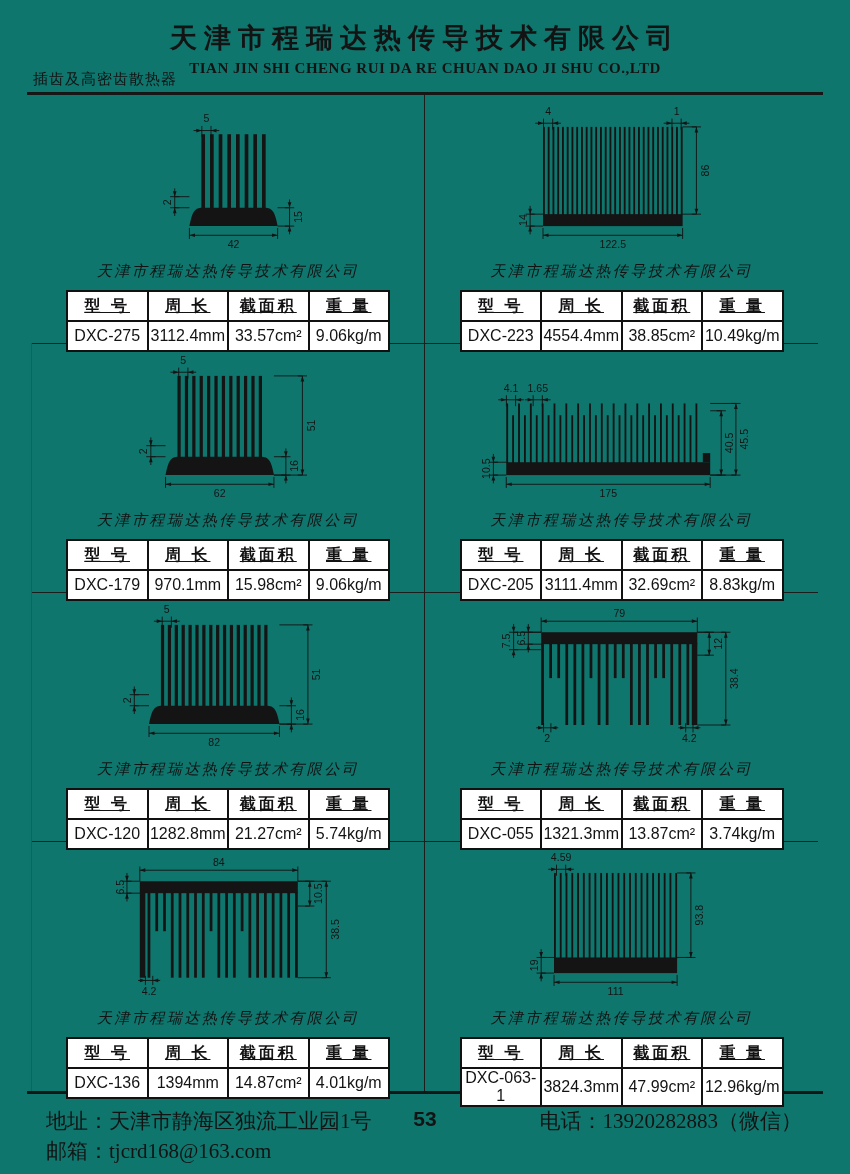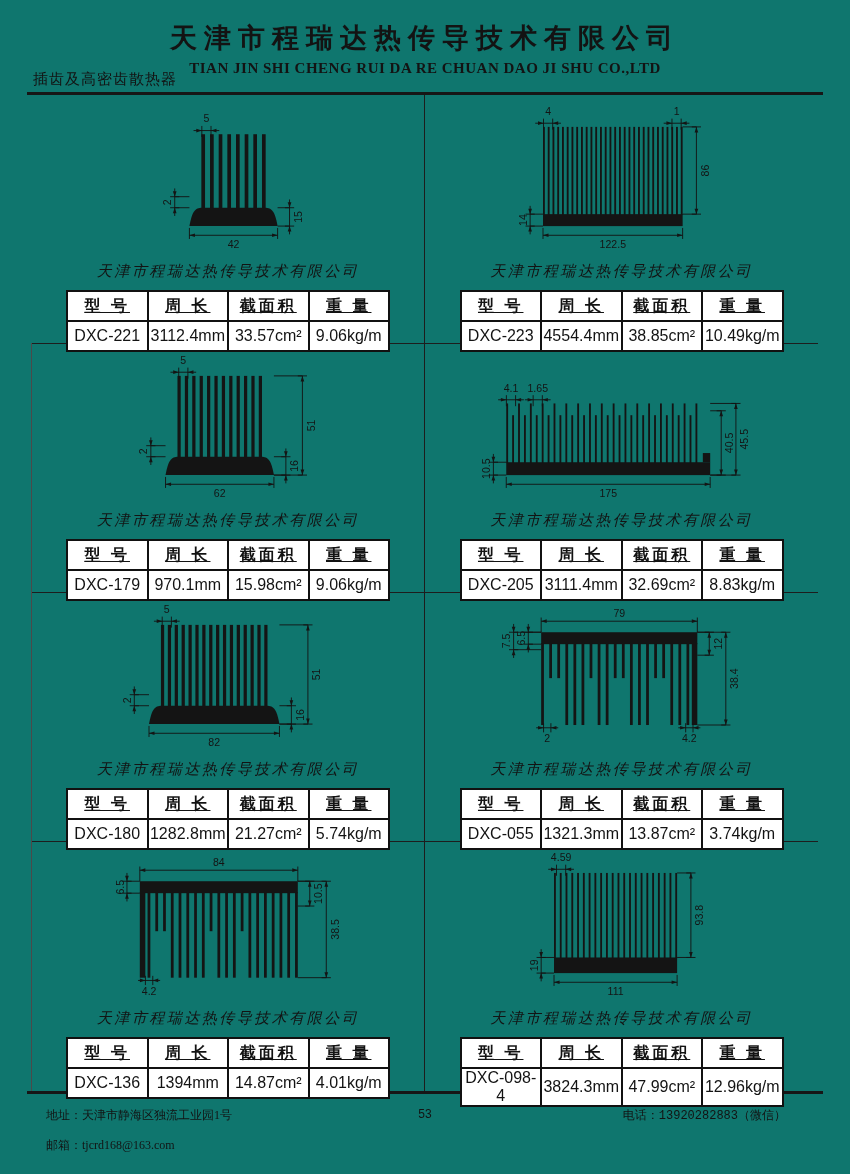--- a/index.html
+++ b/index.html
@@ -20,25 +20,25 @@
   .cell:nth-child(-n+6){border-bottom:1.5px solid #1d1d1d;}
   .fig{width:320px;height:158px;}
   .fig svg{width:100%;height:100%;overflow:visible;}
   .fig text{font-family:"Liberation Sans",sans-serif;}
   .caption{font-family:"DejaVu Serif",serif;font-style:italic;font-size:15px;
            letter-spacing:2.5px;margin:1px 0 9px;white-space:nowrap;}
   .spec{border-collapse:collapse;table-layout:fixed;width:324px;background:#fff;}
   .spec th,.spec td{border:2px solid #111;text-align:center;font-size:16px;height:28px;padding:0;}
   .spec th{font-weight:bold;letter-spacing:3px;text-decoration:underline;}
   
-  .ftr{position:relative;height:76px;font-size:12px;font-family:"Liberation Serif",serif;padding-left:32px;}
+  .ftr{position:relative;height:76px;font-size:21px;font-family:"Liberation Serif",serif;padding-left:32px;}
   .ftr .addr{position:absolute;left:46px;top:13px;}
   .ftr .mail{position:absolute;left:46px;top:43px;}
-  .ftr .pg{position:absolute;left:0;width:100%;text-align:center;top:13px;font-family:"Liberation Sans",sans-serif;}
-  .ftr .tel{position:absolute;right:64px;top:13px;font-family:Liberation Mono, monospace;}
+  .ftr .pg{position:absolute;left:0;width:100%;text-align:center;top:13px;font-family:"Liberation Sans",sans-serif;font-weight:bold;}
+  .ftr .tel{position:absolute;right:48px;top:13px;}
 </style>
 </head>
 <body>
 
 <div class="page">
 
   <header class="hdr">
     <h1>天津市程瑞达热传导技术有限公司</h1>
     <div class="en">TIAN JIN SHI CHENG RUI DA RE CHUAN DAO JI SHU CO.,LTD</div>
     <div class="cat">插齿及高密齿散热器</div>
@@ -94,21 +94,21 @@
       <thead>
         <tr>
           <th>型  号</th>
           <th>周  长</th>
           <th>截面积</th>
           <th>重  量</th>
         </tr>
       </thead>
       <tbody>
         <tr>
-          <td>DXC-221</td>
+          <td>DXC-275</td>
           <td>3112.4mm</td>
           <td>33.57cm²</td>
           <td>9.06kg/m</td>
         </tr>
       </tbody>
     </table>
   </section>
 
   <section class="cell">
     <div class="fig">
@@ -442,21 +442,21 @@
       <thead>
         <tr>
           <th>型  号</th>
           <th>周  长</th>
           <th>截面积</th>
           <th>重  量</th>
         </tr>
       </thead>
       <tbody>
         <tr>
-          <td>DXC-180</td>
+          <td>DXC-120</td>
           <td>1282.8mm</td>
           <td>21.27cm²</td>
           <td>5.74kg/m</td>
         </tr>
       </tbody>
     </table>
   </section>
 
   <section class="cell">
     <div class="fig">
@@ -700,21 +700,21 @@
       <thead>
         <tr>
           <th>型  号</th>
           <th>周  长</th>
           <th>截面积</th>
           <th>重  量</th>
         </tr>
       </thead>
       <tbody>
         <tr>
-          <td>DXC-098-4</td>
+          <td>DXC-063-1</td>
           <td>3824.3mm</td>
           <td>47.99cm²</td>
           <td>12.96kg/m</td>
         </tr>
       </tbody>
     </table>
   </section>
 </main>
 
   <div class="rule"></div>

